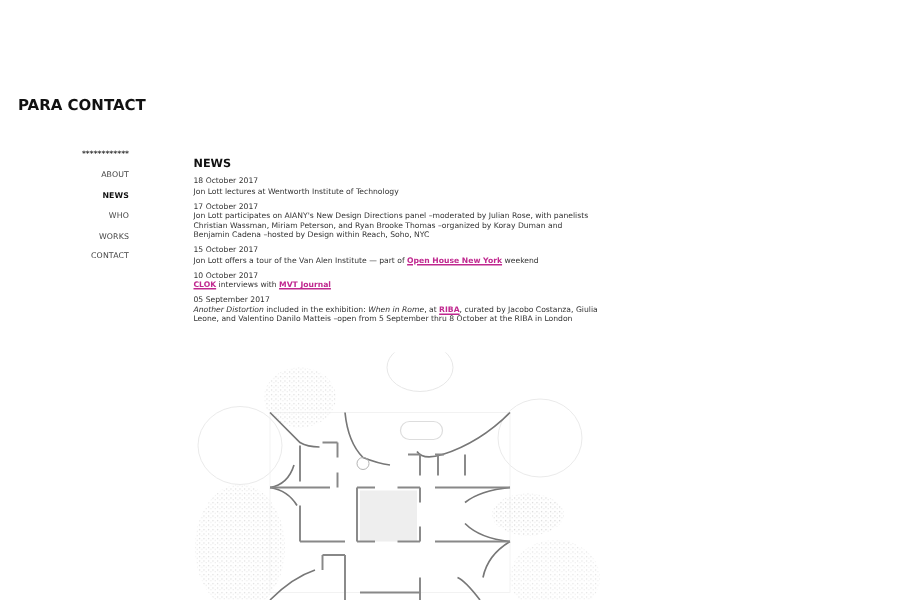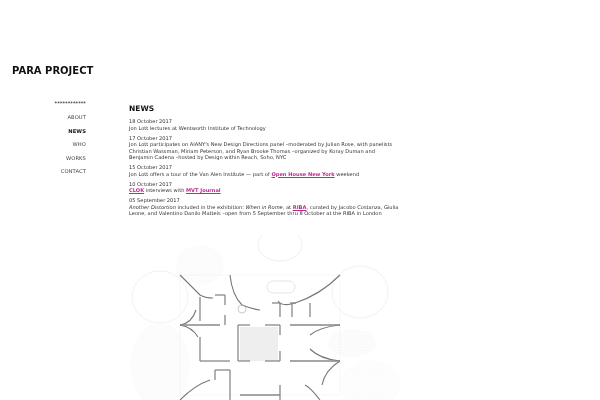--- a/index.html
+++ b/index.html
@@ -32,21 +32,21 @@
     .entry .date { display: block; }
     .entry a { color: #c0288f; font-weight: bold; text-decoration: underline; }
     .entry i { font-style: italic; }
     .plan {
       position: absolute; left: 120px; top: 235px; width: 300px; height: 165px;
     }
   </style>
 </head>
 <body>
 
-<a class="site-title">PARA PROJECT</a>
+<a class="site-title">PARA CONTACT</a>
 
 <div class="nav">
   <div class="stars">************</div>
   <a>ABOUT</a>
   <a class="active">NEWS</a>
   <a>WHO</a>
   <a>WORKS</a>
   <a>CONTACT</a>
 </div>
 

